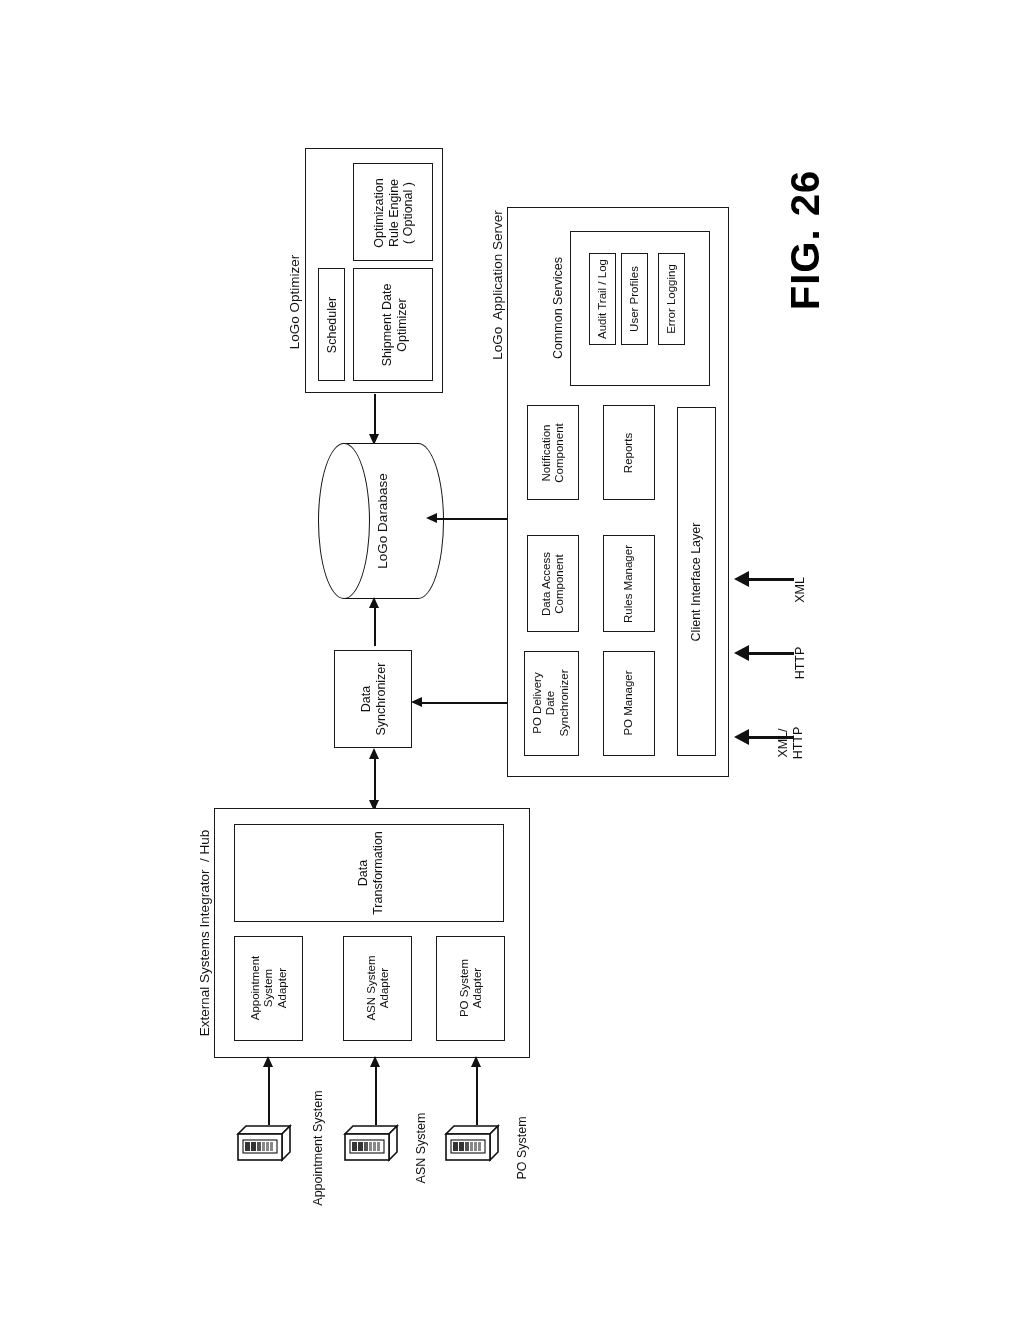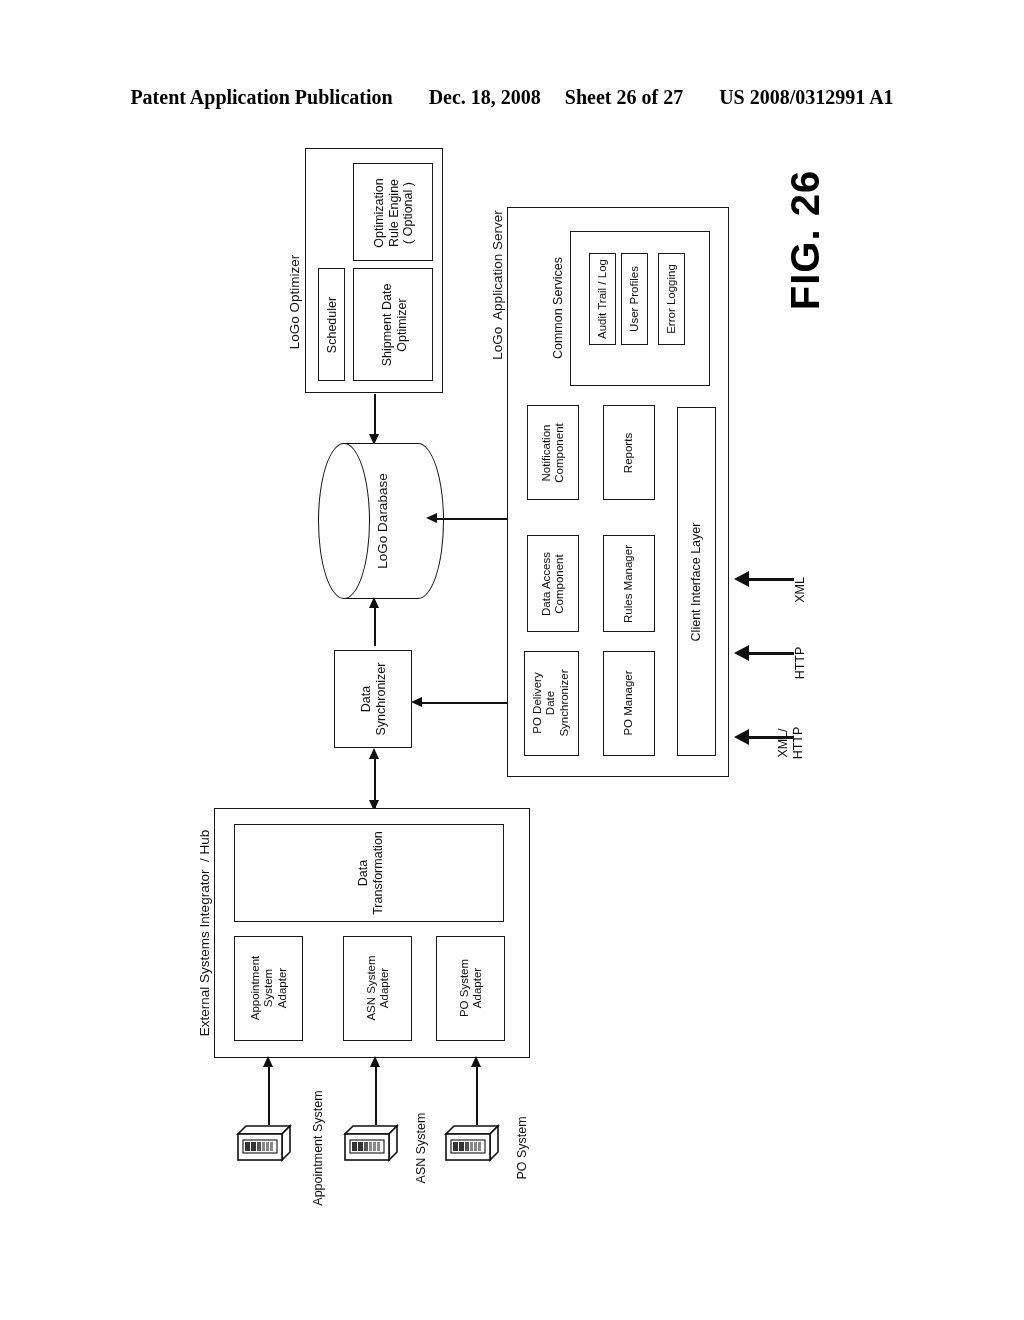--- a/index.html
+++ b/index.html
@@ -148,29 +148,20 @@
     width: 62px;
     height: 46px;
   }
   .server svg { display: block; }
 </style>
 </head>
 <body>
 
 <div id="page">
 
-  <div id="header">
-    <span>Patent Application Publication</span>
-    <span class="hdr-gap-a"></span>
-    <span>Dec. 18, 2008</span>
-    <span class="hdr-gap-b"></span>
-    <span>Sheet 26 of 27</span>
-    <span class="hdr-gap-c"></span>
-    <span>US 2008/0312991 A1</span>
-  </div>
 
   <div id="fignum" style="left:805px; top:240px;">FIG. 26</div>
 
   <div class="box" style="left:305px; top:148px; width:138px; height:245px;"></div>
   <div class="rlabel lg" style="left:295px; top:302px;">LoGo Optimizer</div>
 
   <div class="box thin" style="left:318px; top:268px; width:27px; height:113px;"></div>
   <div class="rlabel" style="left:332px; top:325px;">Scheduler</div>
 
   <div class="box thin" style="left:353px; top:268px; width:80px; height:113px;"></div>

